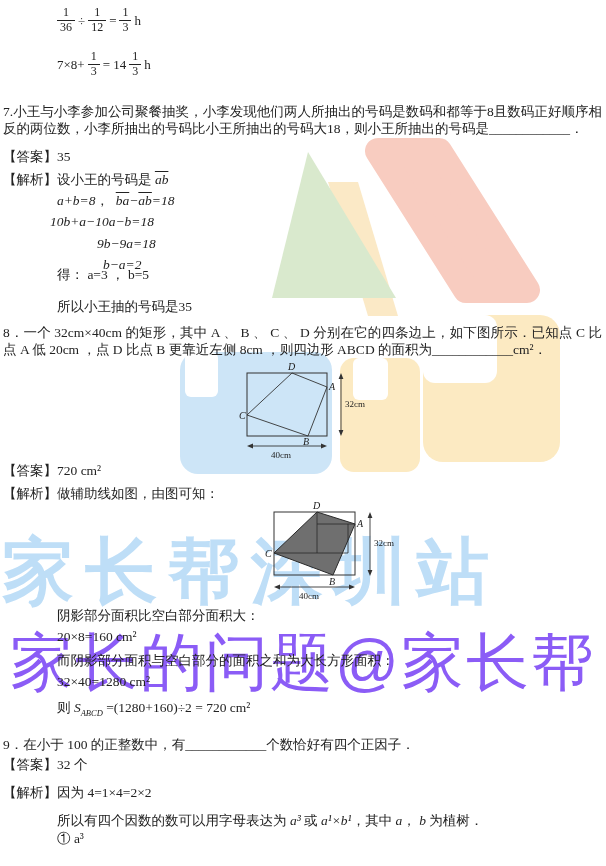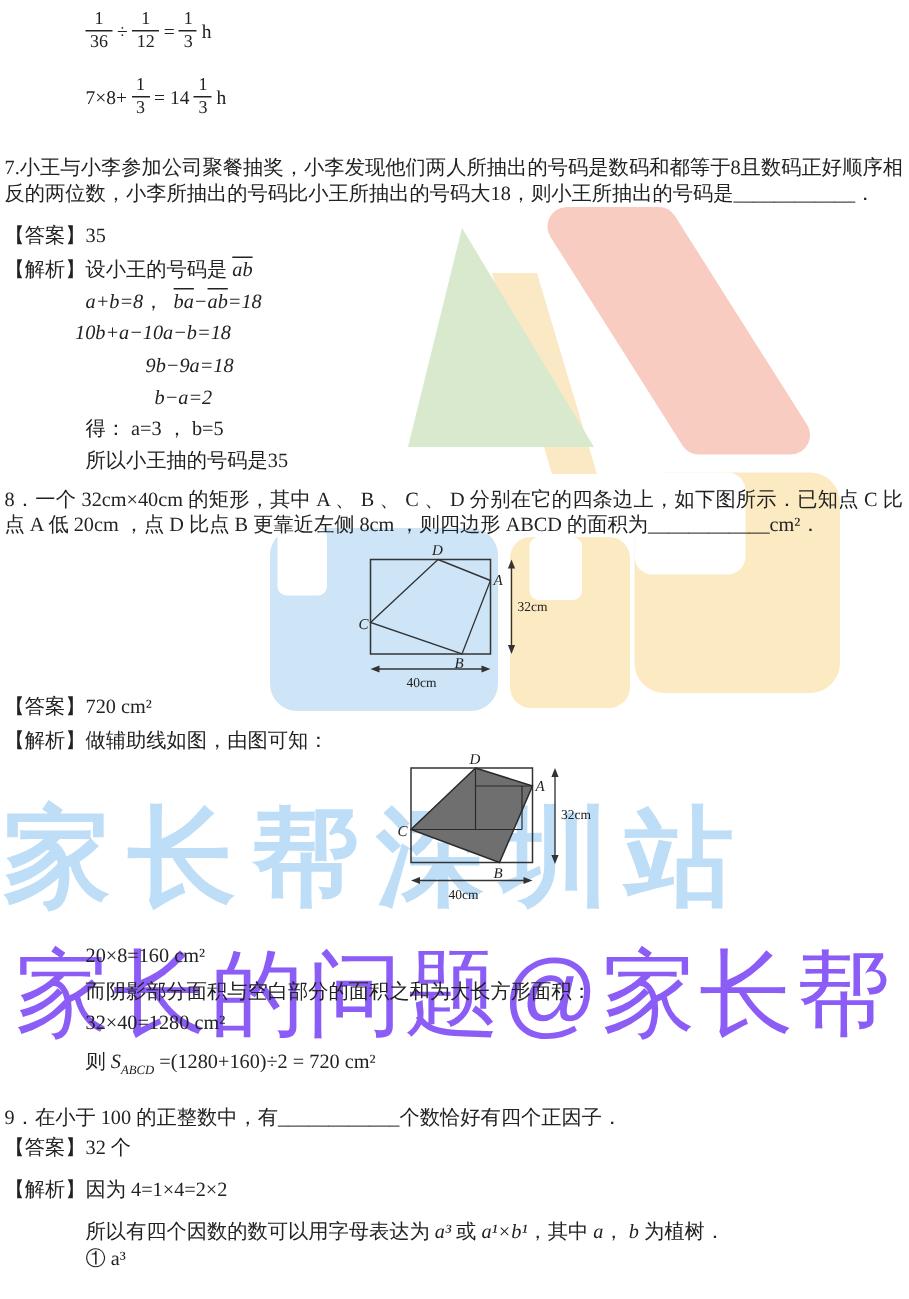--- a/index.html
+++ b/index.html
@@ -66,21 +66,21 @@
       <span>h</span>
     </div>
 
     <div class="para" style="left:3px;top:103px;width:599px;">7.小王与小李参加公司聚餐抽奖，小李发现他们两人所抽出的号码是数码和都等于8且数码正好顺序相反的两位数，小李所抽出的号码比小王所抽出的号码大18，则小王所抽出的号码是____________．</div>
     <div class="line" style="left:3px;top:148px;"><span>【答案】</span><span>35</span></div>
     <div class="line" style="left:3px;top:171px;"><span>【解析】</span><span>设小王的号码是 </span><span class="ov">ab</span></div>
     <div class="line" style="left:57px;top:192px;"><span class="it">a+b=8</span><span>，  </span><span class="ov">ba</span><span class="it">−</span><span class="ov">ab</span><span class="it">=18</span></div>
     <div class="line it" style="left:50px;top:213px;">10b+a−10a−b=18</div>
     <div class="line it" style="left:97px;top:235px;">9b−9a=18</div>
     <div class="line it" style="left:103px;top:256px;">b−a=2</div>
-    <div class="line" style="left:57px;top:277px;">得： a=3 ， b=5</div>
+    <div class="line" style="left:57px;top:266px;">得： a=3 ， b=5</div>
     <div class="line" style="left:57px;top:298px;">所以小王抽的号码是35</div>
 
     <div class="para" style="left:3px;top:324px;width:599px;">8．一个 32cm×40cm 的矩形，其中 A 、 B 、 C 、 D 分别在它的四条边上，如下图所示．已知点 C 比点 A 低 20cm ，点 D 比点 B 更靠近左侧 8cm ，则四边形 ABCD 的面积为____________cm²．</div>
 
     <svg style="position:absolute;left:237px;top:360px;" width="155" height="100" viewBox="0 0 155 100">
       <rect x="10" y="13" width="80" height="63" fill="none" stroke="#333" stroke-width="1"></rect>
       <polygon points="55,13 90,27 71,76 10,55" fill="none" stroke="#333" stroke-width="0.9"></polygon>
       <text x="51" y="10" class="vlabel">D</text>
       <text x="92" y="30" class="vlabel">A</text>
       <text x="2" y="59" class="vlabel">C</text>
@@ -122,20 +122,21 @@
       </g>
       <text x="128" y="49" class="dlabel">32cm</text>
       <g stroke="#333" stroke-width="0.9">
         <line x1="32" y1="90" x2="105" y2="90"></line>
         <polygon points="28,90 34,87.6 34,92.4" fill="#333" stroke="none"></polygon>
         <polygon points="109,90 103,87.6 103,92.4" fill="#333" stroke="none"></polygon>
       </g>
       <text x="53" y="102" class="dlabel">40cm</text>
     </svg>
 
+    <div class="line" style="left:57px;top:607px;">阴影部分面积比空白部分面积大：</div>
     <div class="line" style="left:57px;top:628px;">20×8=160 cm²</div>
     <div class="line" style="left:57px;top:652px;">而阴影部分面积与空白部分的面积之和为大长方形面积：</div>
     <div class="line" style="left:57px;top:673px;">32×40=1280 cm²</div>
     <div class="line" style="left:57px;top:699px;"><span>则 </span><span class="it">S</span><sub class="sb">ABCD</sub><span> =(1280+160)÷2 = 720 cm²</span></div>
 
     <div class="para" style="left:3px;top:736px;width:599px;">9．在小于 100 的正整数中，有____________个数恰好有四个正因子．</div>
     <div class="line" style="left:3px;top:756px;"><span>【答案】</span><span>32 个</span></div>
     <div class="line" style="left:3px;top:784px;"><span>【解析】</span><span>因为 4=1×4=2×2</span></div>
     <div class="line" style="left:57px;top:812px;"><span>所以有四个因数的数可以用字母表达为 </span><span class="it">a³</span><span> 或 </span><span class="it">a¹×b¹</span><span>，其中 </span><span class="it">a</span><span>， </span><span class="it">b</span><span> 为植树．</span></div>
     <div class="line" style="left:57px;top:830px;"><span>① a³</span></div>

